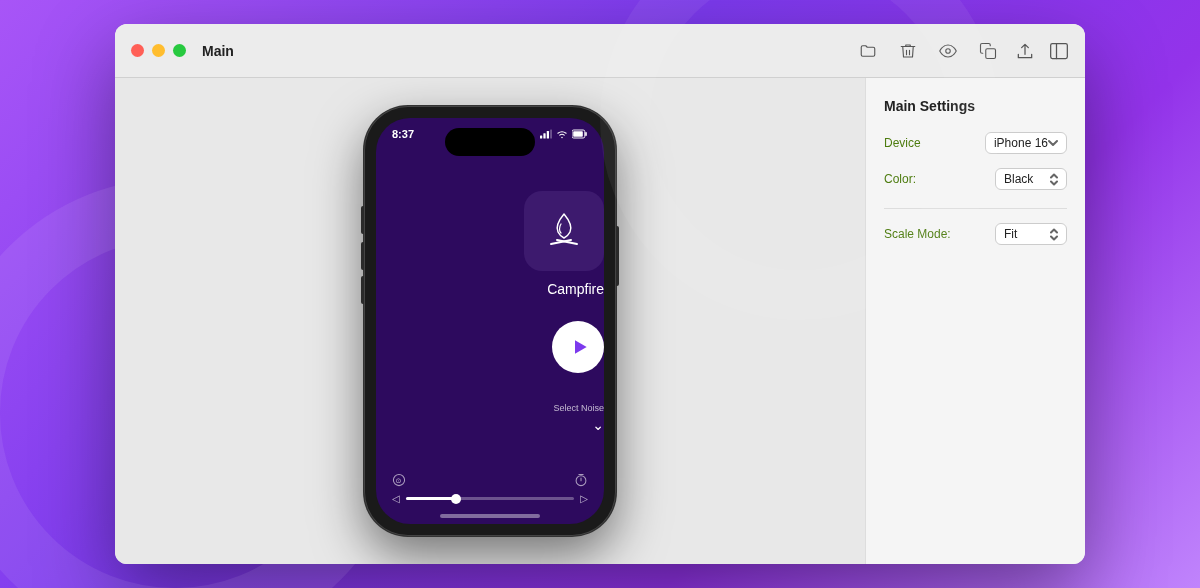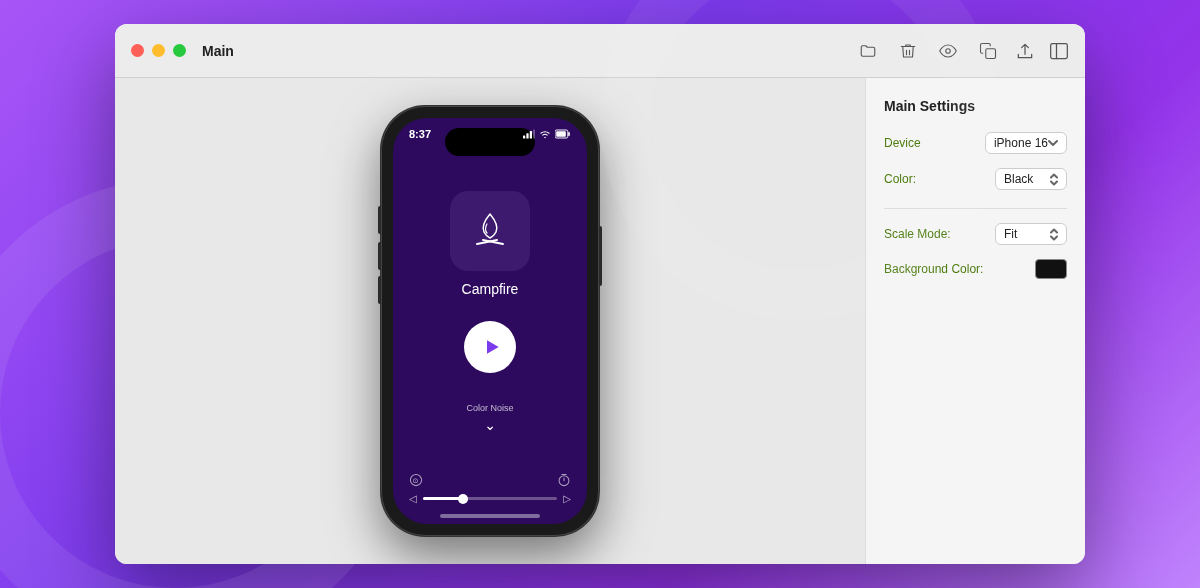--- a/index.html
+++ b/index.html
@@ -127,21 +127,21 @@
       flex: 1;
       background: #e8e8e8;
       display: flex;
       align-items: center;
       justify-content: center;
       position: relative;
     }
 
     
     .iphone-frame {
-      width: 218px;
+      width: 252px;
       height: 430px;
       background: #1a1a1a;
       border-radius: 44px;
       padding: 12px;
       box-shadow:
         0 0 0 1px #333,
         0 20px 50px rgba(0,0,0,0.5),
         inset 0 0 0 1px #444;
       position: relative;
     }
@@ -216,21 +216,21 @@
       width: 12px;
       height: 12px;
       fill: #fff;
     }
 
     
     .app-content {
       flex: 1;
       display: flex;
       flex-direction: column;
-      align-items: center;
+      align-items: flex-end;
       justify-content: center;
       width: 100%;
       padding: 10px 0 0;
     }
 
     .app-icon-wrapper {
       width: 80px;
       height: 80px;
       background: #3d1a6e;
       border-radius: 18px;
@@ -542,21 +542,21 @@
               </svg>
             </div>
             <span class="app-name">Campfire</span>
 
             <div class="play-button">
               <svg viewBox="0 0 24 24">
                 <polygon points="6,4 20,12 6,20" fill="#7c3aed"></polygon>
               </svg>
             </div>
 
-            <span class="select-noise-label">Color Noise</span>
+            <span class="select-noise-label">Select Noise</span>
             <span class="chevron-down">⌄</span>
           </div>
 
           <div class="bottom-bar">
             <div class="bottom-icons">
               <svg viewBox="0 0 20 20" style="width:14px;height:14px;stroke:rgba(255,255,255,0.6);fill:none;stroke-width:1.5;stroke-linecap:round">
                 <circle cx="10" cy="10" r="8"></circle>
                 <text x="5" y="14" fill="rgba(255,255,255,0.7)" font-size="10" stroke="none">⊙</text>
               </svg>
               <svg viewBox="0 0 20 20" style="width:14px;height:14px;stroke:rgba(255,255,255,0.6);fill:none;stroke-width:1.5;stroke-linecap:round">
@@ -620,20 +620,16 @@
                 <polyline points="1,4 4,1 7,4"></polyline>
               </svg>
             <svg viewBox="0 0 8 5">
                 <polyline points="1,1 4,4 7,1"></polyline>
               </svg>
           </div>
         </button>
       </div>
 
 
-      <div class="setting-row">
-        <span class="setting-label">Background Color:</span>
-        <div class="color-swatch"></div>
-      </div>
     </div>
 
   </div>
 </div>
 
 </body></html>

